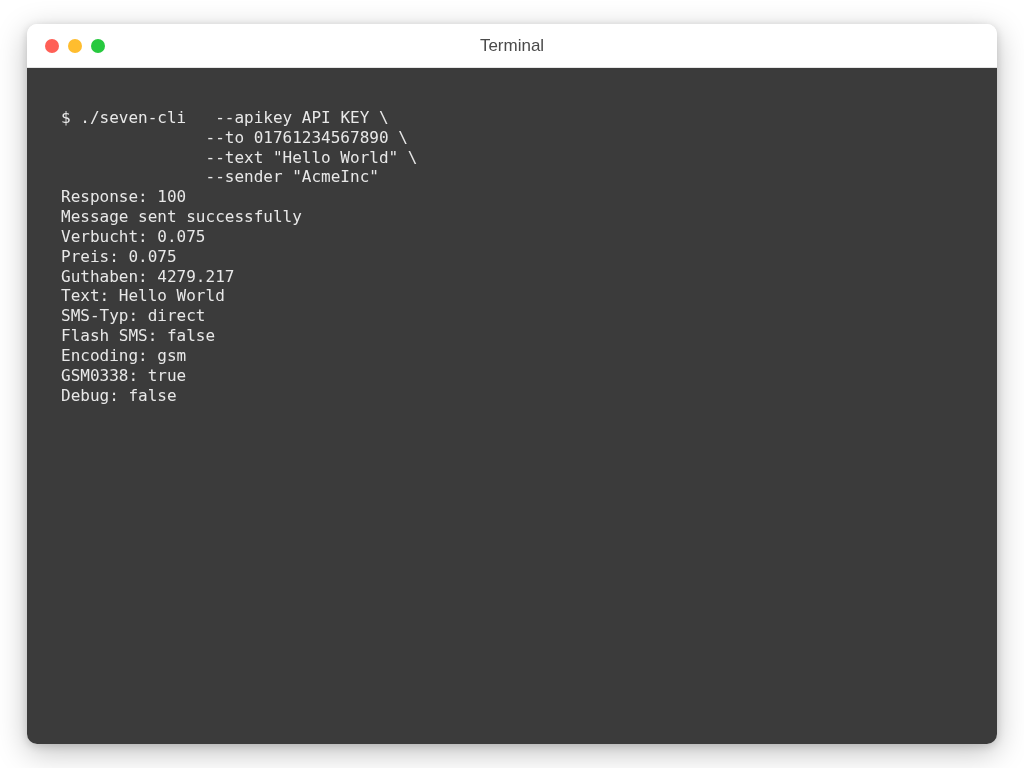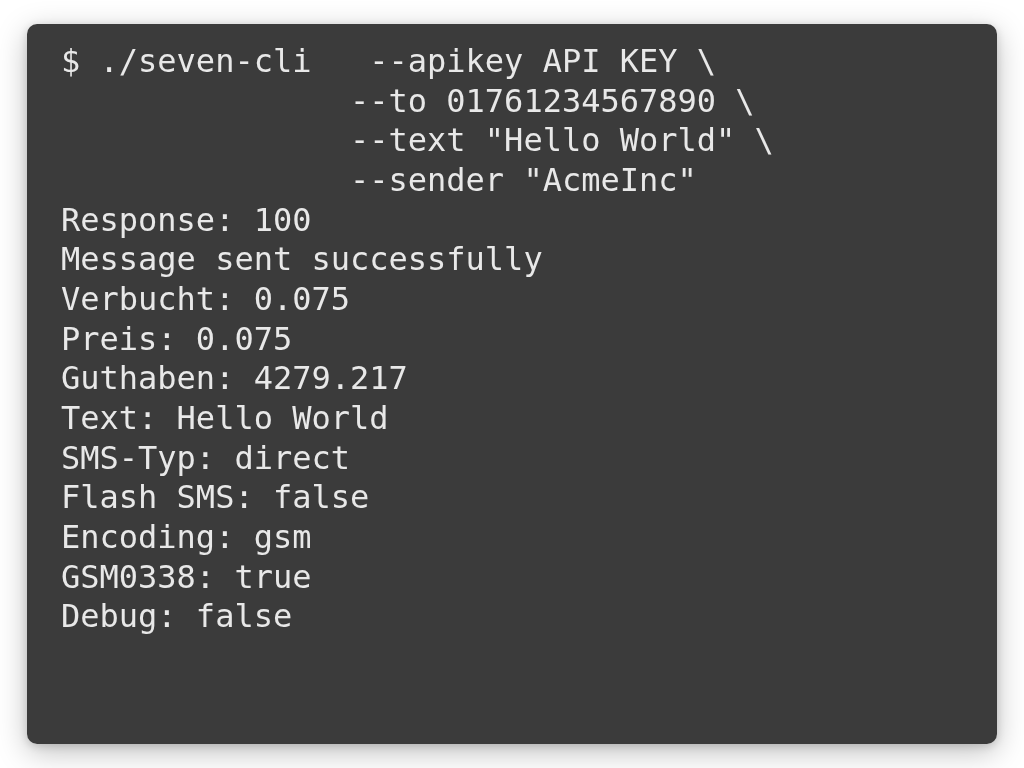--- a/index.html
+++ b/index.html
@@ -53,33 +53,41 @@
       right: 0;
       text-align: center;
       font-size: 17px;
       color: #4a4a4a;
       font-weight: 400;
       pointer-events: none;
     }
     .terminal-body {
       flex: 1;
       background: #3b3b3b;
-      padding: 18px 34px;
+      padding: 40px 34px;
       color: #e8e8e8;
       font-family: "DejaVu Sans Mono", "Menlo", "Consolas", monospace;
-      font-size: 32px;
+      font-size: 16px;
       line-height: 1.24;
       white-space: pre;
       overflow: hidden;
     }
   </style>
 </head>
 <body>
 
 <div class="terminal-window">
+  <div class="titlebar">
+    <div class="traffic-lights">
+      <div class="traffic-light tl-close"></div>
+      <div class="traffic-light tl-min"></div>
+      <div class="traffic-light tl-max"></div>
+    </div>
+    <div class="titlebar-title">Terminal</div>
+  </div>
   <div class="terminal-body"><span>$</span> <span>./seven-cli</span>   <span>--apikey API KEY \</span>
 <span>               </span><span>--to 01761234567890 \</span>
 <span>               </span><span>--text "Hello World" \</span>
 <span>               </span><span>--sender "AcmeInc"</span>
 <span>Response: 100</span>
 <span>Message sent successfully</span>
 <span>Verbucht: 0.075</span>
 <span>Preis: 0.075</span>
 <span>Guthaben: 4279.217</span>
 <span>Text: Hello World</span>

